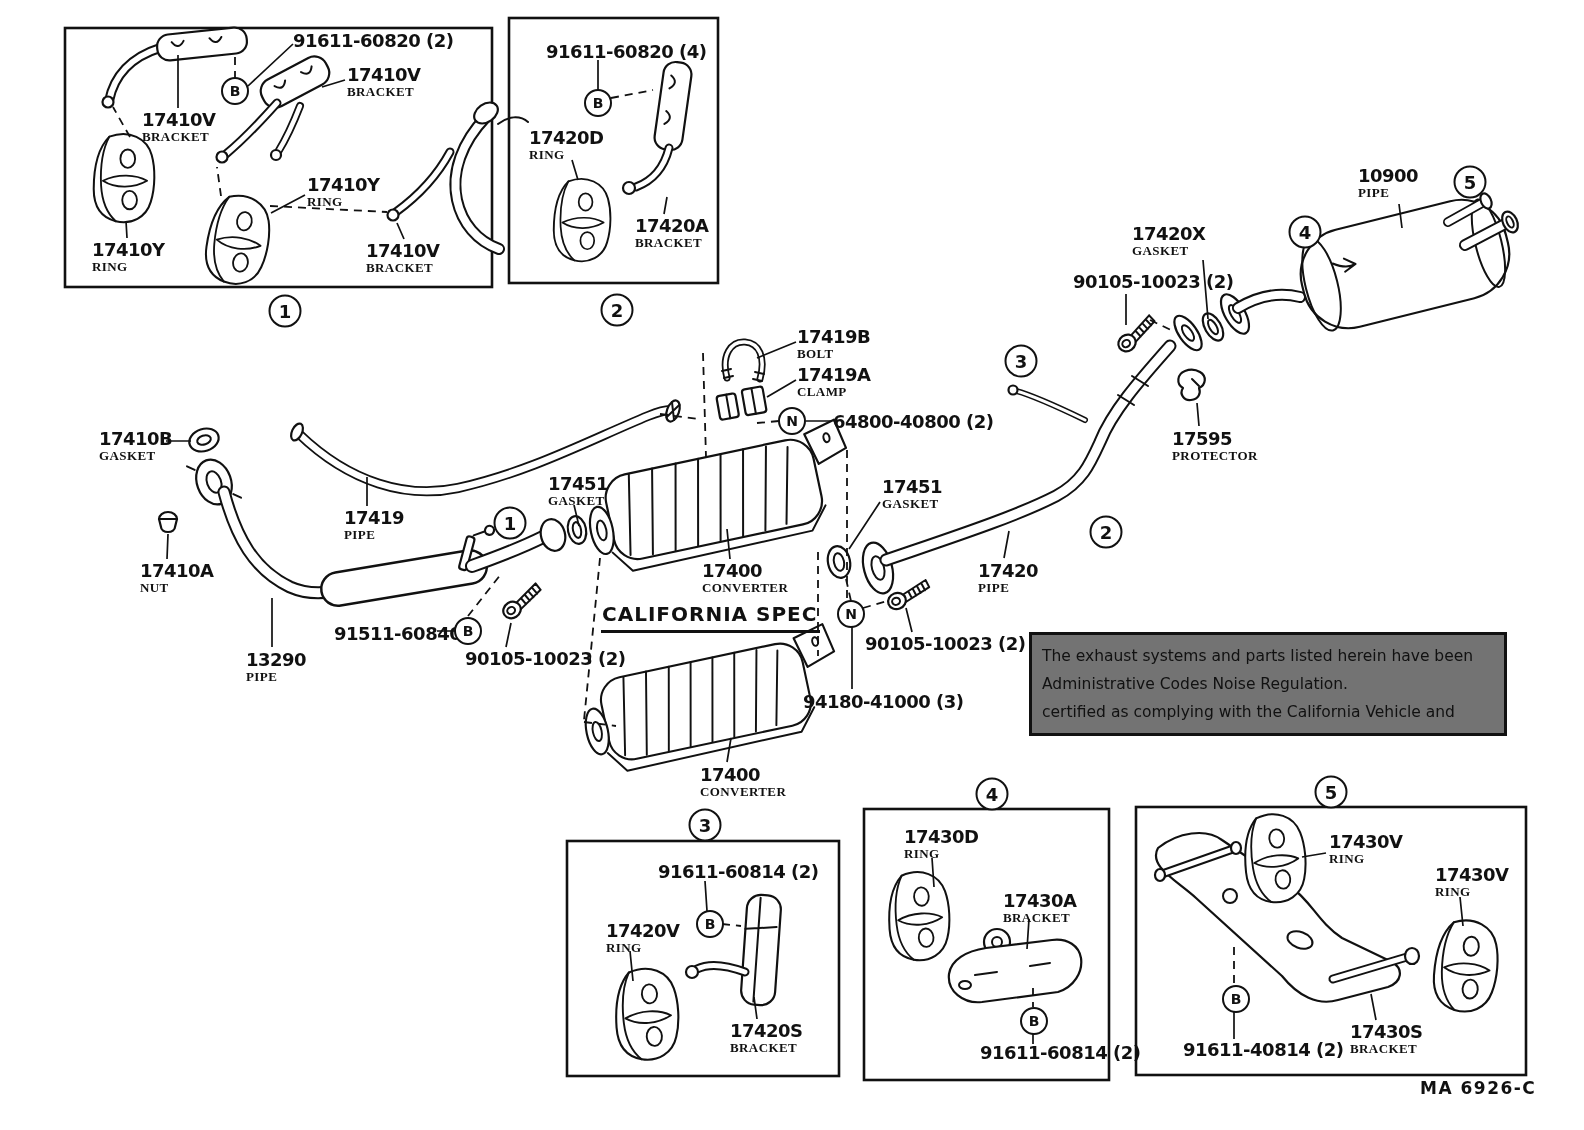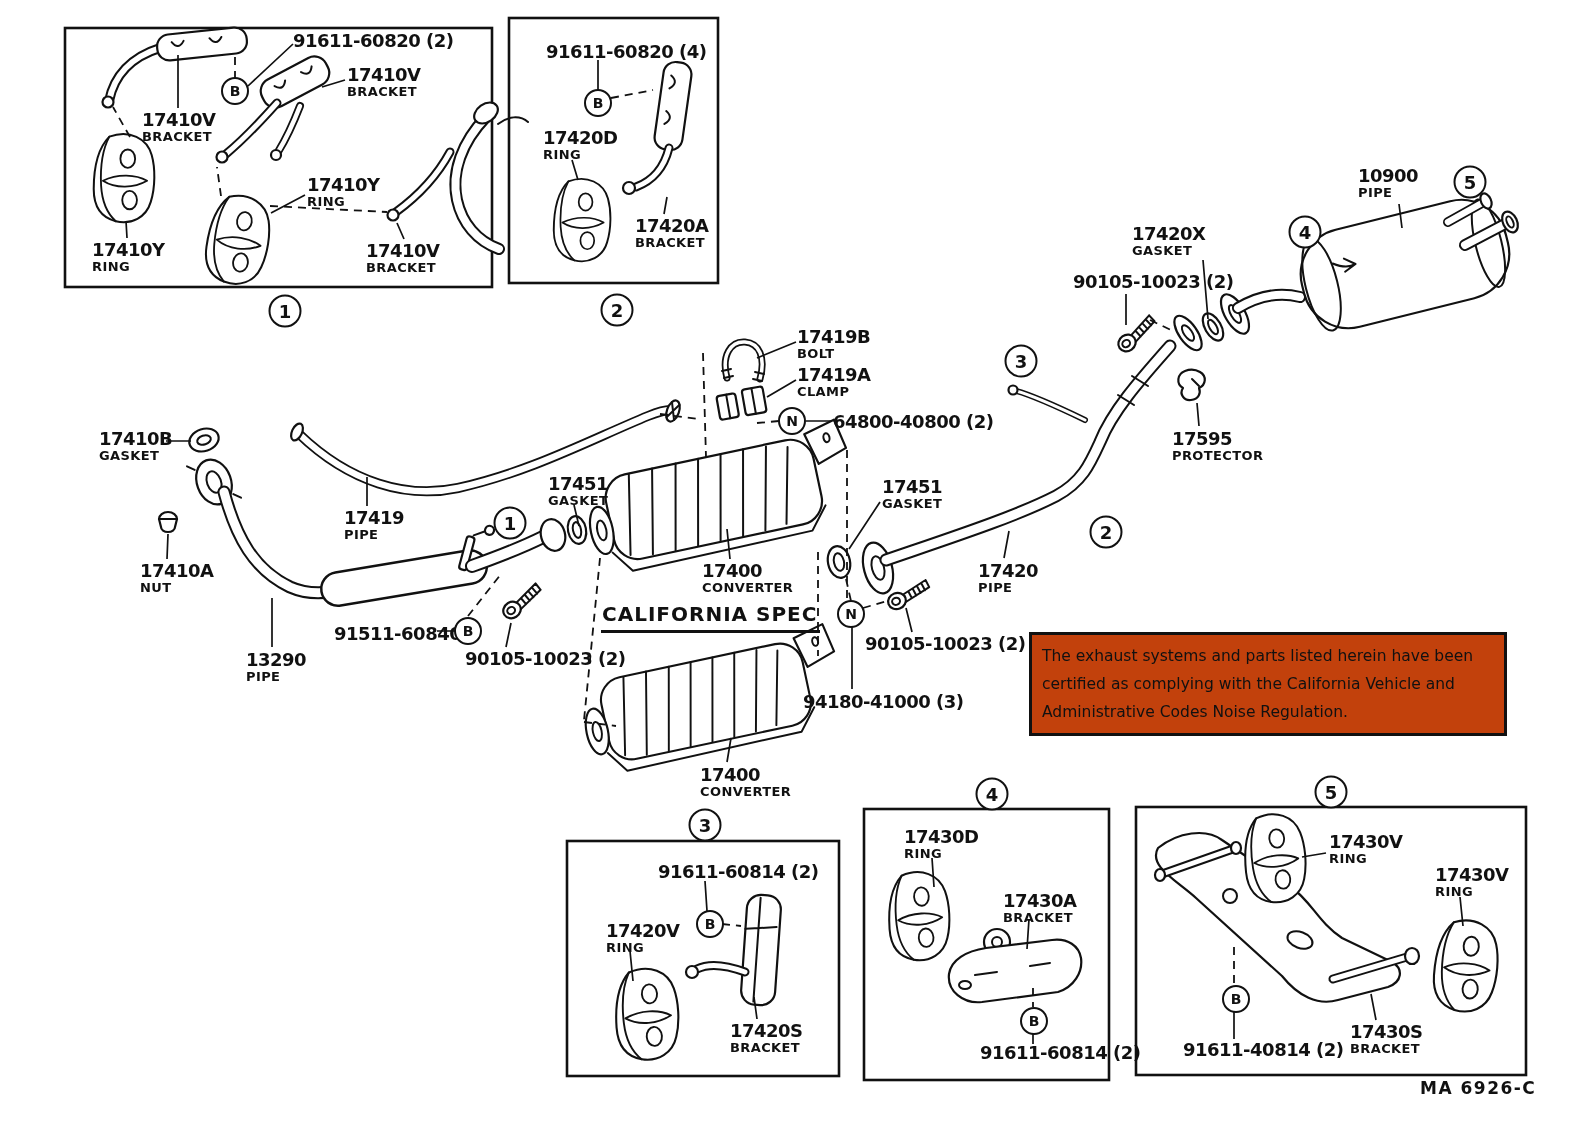--- a/index.html
+++ b/index.html
@@ -8,28 +8,28 @@
   svg{position:absolute;left:0;top:0;}
   .s2{stroke:#111;stroke-width:2;fill:none;stroke-linecap:round;stroke-linejoin:round;}
   .s3{stroke:#111;stroke-width:2.6;fill:none;}
   .fw{fill:#fff;stroke:#111;stroke-width:2.2;stroke-linejoin:round;}
   .lead{stroke:#111;stroke-width:1.7;fill:none;}
   .dash{stroke:#111;stroke-width:1.8;fill:none;stroke-dasharray:8 6;}
   .po{stroke:#111;fill:none;stroke-linecap:round;}
   .pi{stroke:#fff;fill:none;stroke-linecap:round;}
   .lbl{position:absolute;color:#111;font-weight:bold;line-height:1.08;white-space:nowrap;z-index:5;}
   .lbl .code{display:block;font-size:18px;letter-spacing:-0.5px;}
-  .lbl .desc{display:block;font-size:13px;letter-spacing:0.4px;margin-top:1px;}
+  .lbl .desc{display:block;font-size:13px;letter-spacing:0.4px;margin-top:1px;font-family:Liberation Serif, serif;}
   .circ{position:absolute;border:2.6px solid #111;border-radius:50%;display:flex;align-items:center;
         justify-content:center;background:#fff;font-weight:bold;transform:translate(-50%,-50%);z-index:6;}
   .circ.num{width:29px;height:29px;font-size:18px;}
   .circ.let{width:24px;height:24px;font-size:14px;}
   .ca{position:absolute;left:601px;top:602px;font-size:20px;font-weight:bold;letter-spacing:1px;
       border-bottom:3.5px solid #111;padding:0 3px 4px 1px;z-index:5;}
-  .cert{position:absolute;left:1029px;top:632px;width:452px;border:3px solid #111;background:#c2410c;
+  .cert{position:absolute;left:1029px;top:632px;width:452px;border:3px solid #111;background:#737373;
         padding:7px 10px 6px 10px;z-index:5;}
   .cert div{font-size:15.5px;line-height:1.82;color:#111;white-space:nowrap;}
   .stamp{position:absolute;left:1420px;top:1078px;font-size:17px;font-weight:bold;letter-spacing:1.5px;z-index:5;}
 </style>
 </head>
 <body>
 
 <div id="page">
 
 <svg width="1584" height="1130" viewBox="0 0 1584 1130">
@@ -298,21 +298,21 @@
       <span class="code">17410Y</span>
       <span class="desc">RING</span>
     </div>
 <div class="lbl" style="left:366px;top:241px">
       <span class="code">17410V</span>
       <span class="desc">BRACKET</span>
     </div>
 <div class="lbl" style="left:546px;top:42px">
       <span class="code">91611-60820 (4)</span>
     </div>
-<div class="lbl" style="left:543px;top:128px">
+<div class="lbl" style="left:529px;top:128px">
       <span class="code">17420D</span>
       <span class="desc">RING</span>
     </div>
 <div class="lbl" style="left:635px;top:216px">
       <span class="code">17420A</span>
       <span class="desc">BRACKET</span>
     </div>
 <div class="lbl" style="left:797px;top:327px">
       <span class="code">17419B</span>
       <span class="desc">BOLT</span>
@@ -442,19 +442,19 @@
 <div class="circ num" style="left:705px;top:825px">3</div>
 <div class="circ num" style="left:1305px;top:232px">4</div>
 <div class="circ num" style="left:992px;top:794px">4</div>
 <div class="circ num" style="left:1470px;top:182px">5</div>
 <div class="circ num" style="left:1331px;top:792px">5</div>
 
 <div class="ca">CALIFORNIA SPEC</div>
 
 <div class="cert">
   <div>The exhaust systems and parts listed herein have been</div>
+  <div>Administrative Codes Noise Regulation.</div>
   <div>certified as complying with the California Vehicle and</div>
-  <div>Administrative Codes Noise Regulation.</div>
 </div>
 
 <div class="stamp">MA  6926-C</div>
 
 </div>
 
 </body></html>

